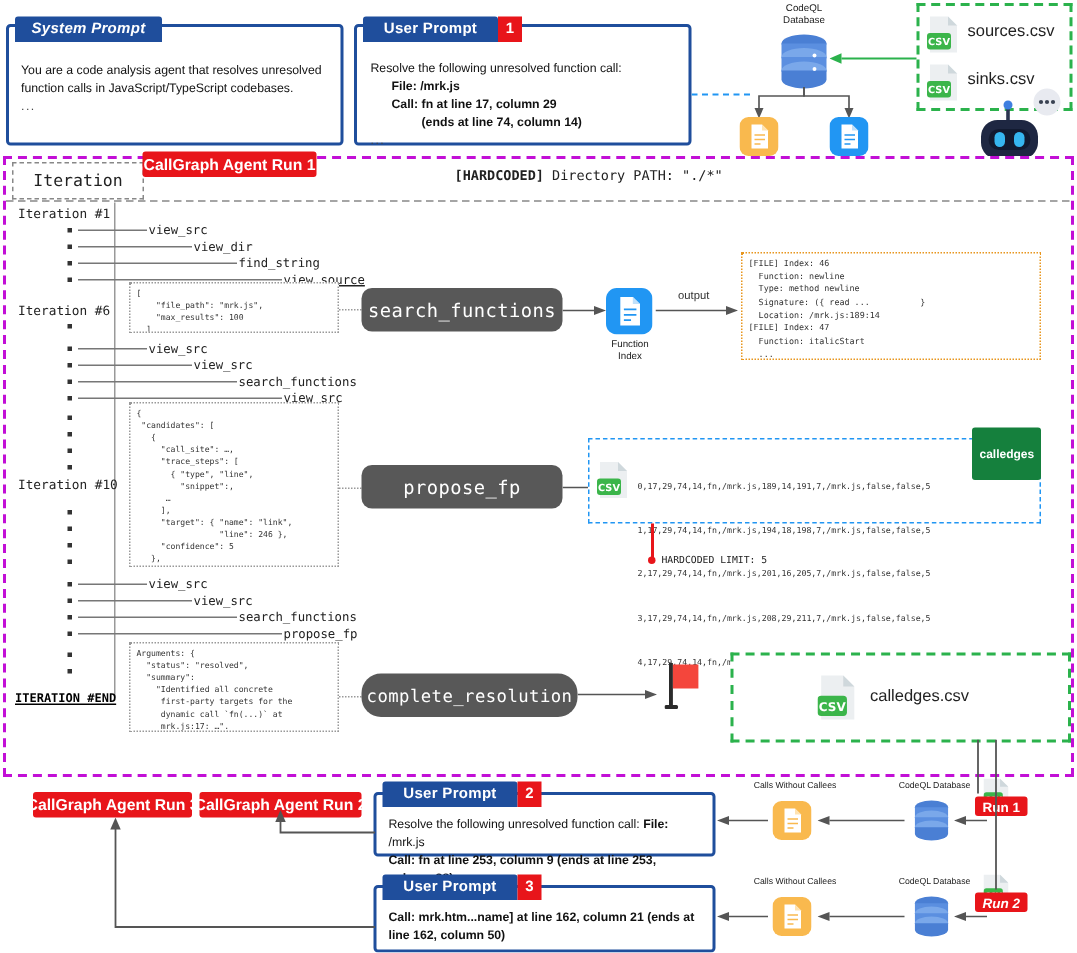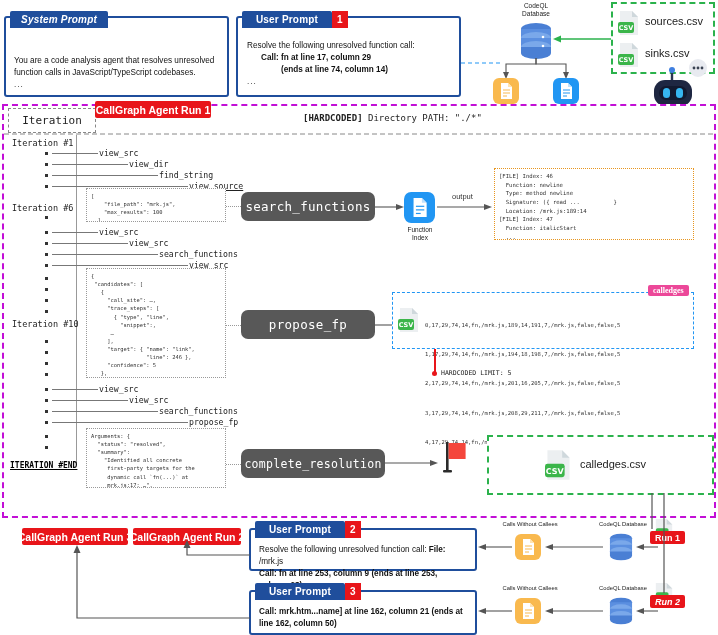--- a/index.html
+++ b/index.html
@@ -47,54 +47,56 @@
         font-family:"DejaVu Sans Mono",monospace;font-size:12.5px;
         display:flex;align-items:center;justify-content:center;box-sizing:border-box;letter-spacing:.3px;}
   .leader{border-top:1px dotted #999;position:absolute;}
   
   .outbox{border:1px dotted #e8961e;box-sizing:border-box;background:#fff;
           font-family:"DejaVu Sans Mono",monospace;font-size:5.6px;color:#333;
           line-height:1.55;padding:3px 4px;white-space:pre;overflow:hidden;}
   .outlabel{font-size:7.5px;color:#333;}
   
   .blue-dash{border:1.5px dashed #2196f3;box-sizing:border-box;background:#fff;}
-  .blue-tag{background:#ec4899;color:#fff;font-size:8px;font-weight:bold;
-            padding:1px 5px;border-radius:2px;position:absolute;font-family:Liberation Serif, serif;}
+  .blue-tag{background:#15803d;color:#fff;font-size:8px;font-weight:bold;
+            padding:13px 5px;border-radius:2px;position:absolute;}
   .csvrows{font-family:"DejaVu Sans Mono",monospace;font-size:5.5px;color:#333;
            line-height:1.78;white-space:pre;}
   .limit-line{width:1.5px;background:#e8151a;position:absolute;}
   .limit-dot{width:5px;height:5px;border-radius:50%;background:#e8151a;position:absolute;}
   .limit-text{font-family:"DejaVu Sans Mono",monospace;font-size:6.5px;color:#222;position:absolute;white-space:nowrap;}
   
   .green-dash{border:2px dashed #2bb24c;box-sizing:border-box;background:#fff;}
   .filelabel{font-size:11px;color:#222;}
   .caption{font-size:6.5px;color:#222;text-align:center;line-height:1.3;}
   .caption-sm{font-size:5.8px;color:#222;text-align:center;line-height:1.3;}
   svg{display:block;}
 </style>
 </head>
 <body>
 
 <div class="abs card" style="left:4px;top:16px;width:225px;height:81px;">
 </div>
 <div class="card-tab" style="left:10px;top:11px;width:98px;font-style:italic;">
   <span>System Prompt</span>
 </div>
-<div class="abs card-body" style="left:6px;top:48px;width:220px;">
+<div class="abs card-body" style="left:6px;top:34px;width:220px;">
   <div>You are a code analysis agent that resolves unresolved function calls in JavaScript/TypeScript codebases.</div>
   <div class="dots">...</div>
 </div>
 
 <div class="abs card" style="left:236px;top:16px;width:225px;height:81px;"></div>
 <div class="card-tab" style="left:242px;top:11px;width:90px;">
   <span>User Prompt</span>
   <span class="tab-num">1</span>
 </div>
 <div class="abs card-body" style="left:239px;top:33px;width:220px;">
   <div>Resolve the following unresolved function call:</div>
+  <div class="ind1"><b>File:</b>
+    <b>/mrk.js</b></div>
   <div class="ind1"><b>Call:</b>
     <b>fn at line 17, column 29</b></div>
   <div class="ind2"><b>(ends at line 74, column 14)</b></div>
   <div class="dots">...</div>
 </div>
 
 <svg class="abs" style="left:461px;top:60px;width:45px;height:6px;">
   <line x1="0" y1="3" x2="42" y2="3" stroke="#2196f3" stroke-width="1.2" stroke-dasharray="4,3"></line>
 </svg>
 
@@ -304,21 +306,21 @@
   "status": "resolved",
   "summary":
     "Identified all concrete
      first-party targets for the
      dynamic call `fn(...)` at
      mrk.js:17: …".
   "confidence_overview":
     "High confidence for the 10
      default pattern functions …"</div>
 <div class="abs leader" style="left:226px;top:464px;width:17px;"></div>
-<div class="abs pill" style="left:241px;top:449px;width:144px;height:29px;font-size:11.5px;">
+<div class="abs pill" style="left:241px;top:449px;width:144px;height:29px;font-size:11.5px;border-radius:13px;">
   <span>complete_resolution</span>
 </div>
 
 <svg class="abs" style="left:375px;top:203px;width:30px;height:8px;">
   <line x1="0" y1="4" x2="22" y2="4" stroke="#555" stroke-width="1.1"></line>
   <polygon points="29,4 21,1 21,7" fill="#555"></polygon>
 </svg>
 <div class="abs" style="left:404px;top:192px;">
   <svg width="31" height="31" viewBox="0 0 26 26">
     <rect x="0" y="0" width="26" height="26" rx="6" fill="#2196f3"></rect>

